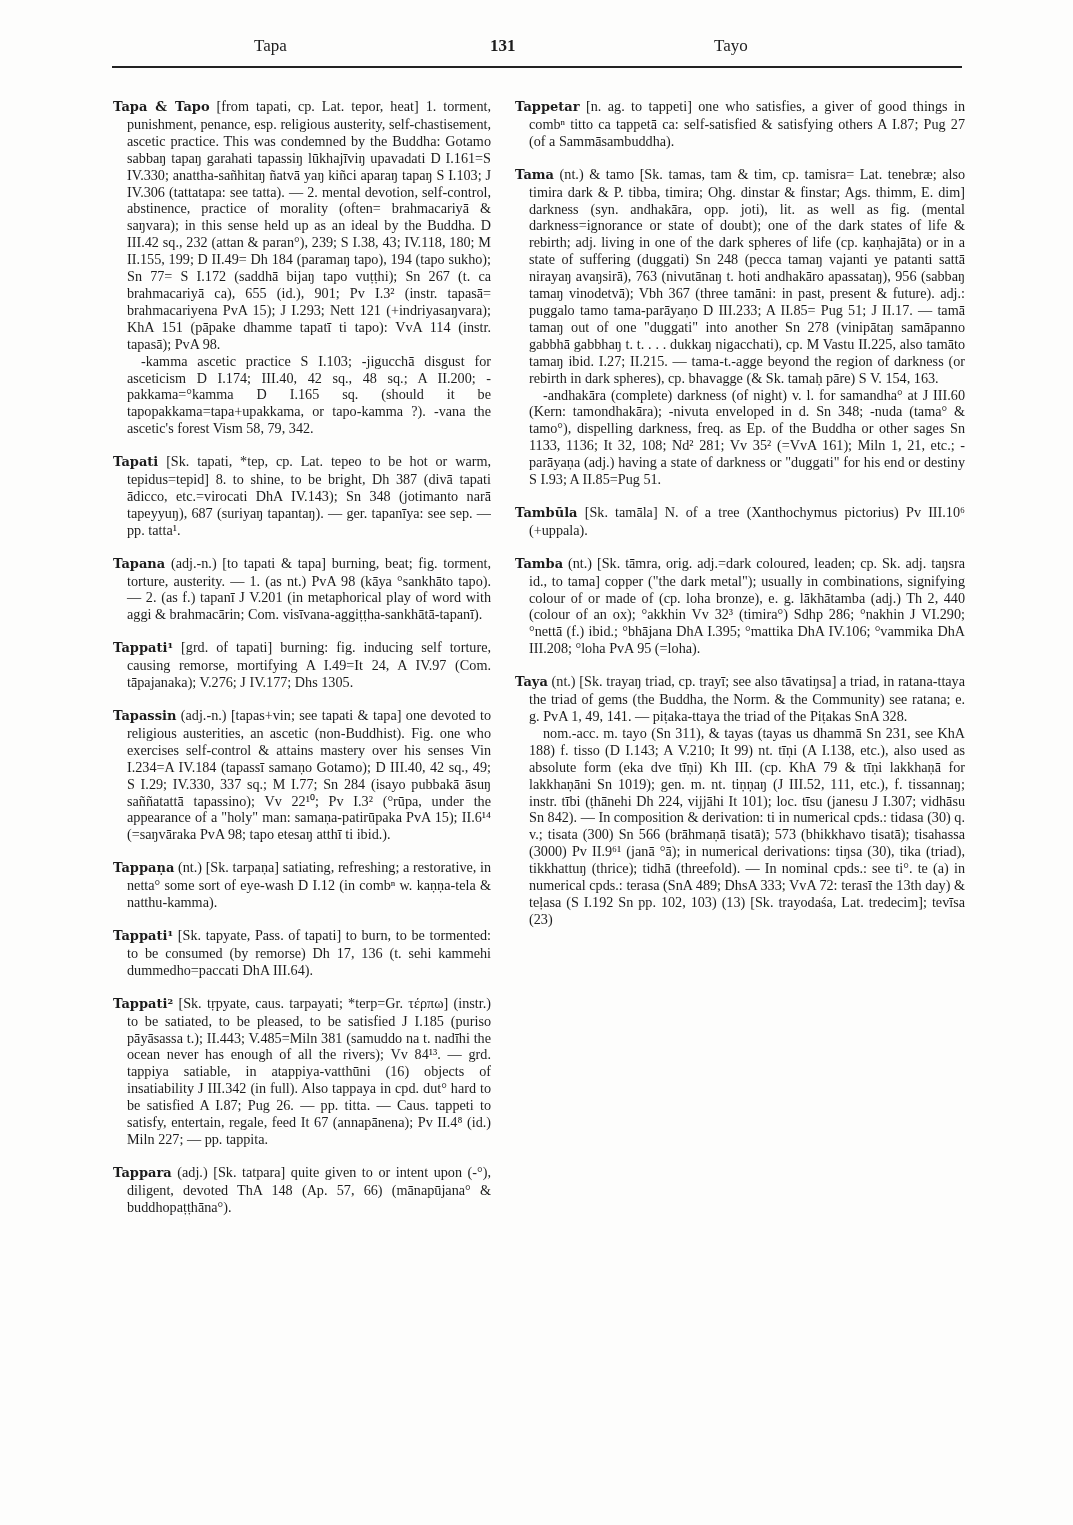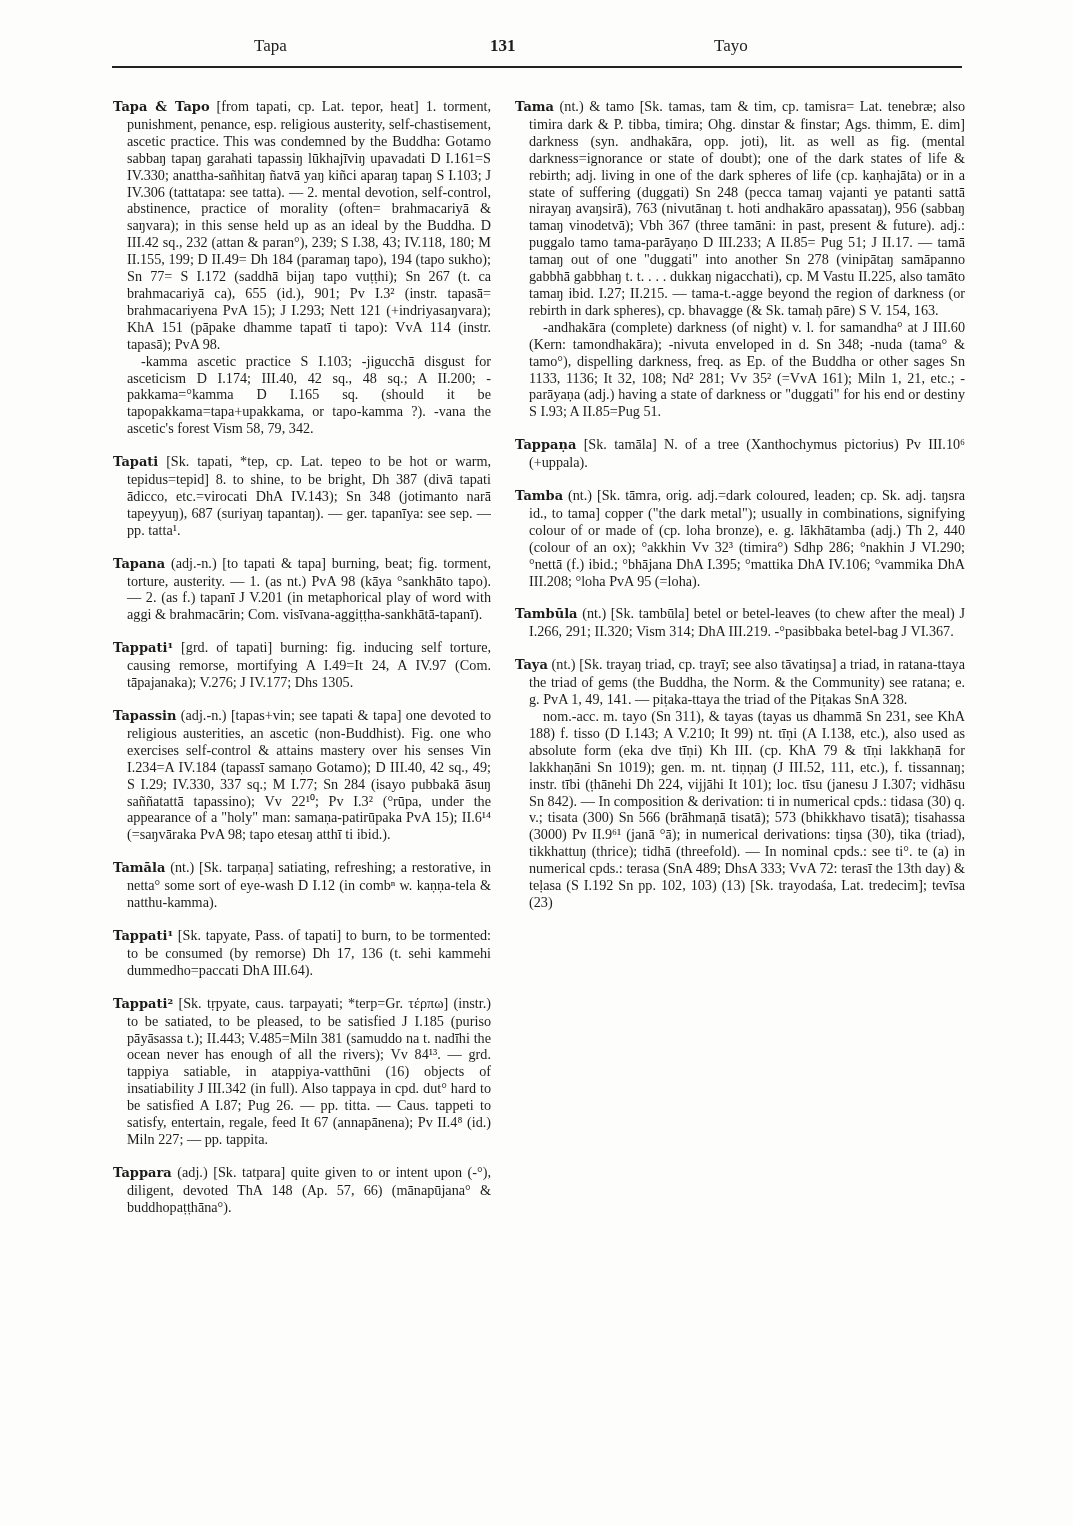--- a/index.html
+++ b/index.html
@@ -29,27 +29,27 @@
 </div>
 <div class="rule"></div>
 
 <div class="col col-left">
   <p class="entry"><span class="hw">Tapa &amp; Tapo</span> <span>[from tapati, cp. Lat. tepor, heat] 1. torment, punishment, penance, esp. religious austerity, self-chastisement, ascetic practice. This was condemned by the Buddha: Gotamo sabbaŋ tapaŋ garahati tapassiŋ lūkhajīviŋ upavadati D I.161=S IV.330; anattha-sañhitaŋ ñatvā yaŋ kiñci aparaŋ tapaŋ S I.103; J IV.306 (tattatapa: see tatta). — 2. mental devotion, self-control, abstinence, practice of morality (often= brahmacariyā &amp; saŋvara); in this sense held up as an ideal by the Buddha. D III.42 sq., 232 (attan &amp; paran°), 239; S I.38, 43; IV.118, 180; M II.155, 199; D II.49= Dh 184 (paramaŋ tapo), 194 (tapo sukho); Sn 77= S I.172 (saddhā bijaŋ tapo vuṭṭhi); Sn 267 (t. ca brahmacariyā ca), 655 (id.), 901; Pv I.3² (instr. tapasā= brahmacariyena PvA 15); J I.293; Nett 121 (+indriyasaŋvara); KhA 151 (pāpake dhamme tapatī ti tapo): VvA 114 (instr. tapasā); PvA 98.</span></p>
   <p class="entry cont" style="margin-top:-13px"><span>-kamma ascetic practice S I.103; -jigucchā disgust for asceticism D I.174; III.40, 42 sq., 48 sq.; A II.200; -pakkama=°kamma D I.165 sq. (should it be tapopakkama=tapa+upakkama, or tapo-kamma ?). -vana the ascetic's forest Vism 58, 79, 342.</span></p>
   <p class="entry"><span class="hw">Tapati</span> <span>[Sk. tapati, *tep, cp. Lat. tepeo to be hot or warm, tepidus=tepid] 8. to shine, to be bright, Dh 387 (divā tapati ādicco, etc.=virocati DhA IV.143); Sn 348 (jotimanto narā tapeyyuŋ), 687 (suriyaŋ tapantaŋ). — ger. tapanīya: see sep. — pp. tatta¹.</span></p>
   <p class="entry"><span class="hw">Tapana</span> <span>(adj.-n.) [to tapati &amp; tapa] burning, beat; fig. torment, torture, austerity. — 1. (as nt.) PvA 98 (kāya °sankhāto tapo). — 2. (as f.) tapanī J V.201 (in metaphorical play of word with aggi &amp; brahmacārin; Com. visīvana-aggiṭṭha-sankhātā-tapanī).</span></p>
   <p class="entry"><span class="hw">Tappati¹</span> <span>[grd. of tapati] burning: fig. inducing self torture, causing remorse, mortifying A I.49=It 24, A IV.97 (Com. tāpajanaka); V.276; J IV.177; Dhs 1305.</span></p>
   <p class="entry"><span class="hw">Tapassin</span> <span>(adj.-n.) [tapas+vin; see tapati &amp; tapa] one devoted to religious austerities, an ascetic (non-Buddhist). Fig. one who exercises self-control &amp; attains mastery over his senses Vin I.234=A IV.184 (tapassī samaṇo Gotamo); D III.40, 42 sq., 49; S I.29; IV.330, 337 sq.; M I.77; Sn 284 (isayo pubbakā āsuŋ saññatattā tapassino); Vv 22¹⁰; Pv I.3² (°rūpa, under the appearance of a "holy" man: samaṇa-patirūpaka PvA 15); II.6¹⁴ (=saŋvāraka PvA 98; tapo etesaŋ atthī ti ibid.).</span></p>
-  <p class="entry"><span class="hw">Tamāla</span> <span>(nt.) [Sk. tarpaṇa] satiating, refreshing; a restorative, in netta° some sort of eye-wash D I.12 (in combⁿ w. kaṇṇa-tela &amp; natthu-kamma).</span></p>
+  <p class="entry"><span class="hw">Tappaṇa</span> <span>(nt.) [Sk. tarpaṇa] satiating, refreshing; a restorative, in netta° some sort of eye-wash D I.12 (in combⁿ w. kaṇṇa-tela &amp; natthu-kamma).</span></p>
   <p class="entry"><span class="hw">Tappati¹</span> <span>[Sk. tapyate, Pass. of tapati] to burn, to be tormented: to be consumed (by remorse) Dh 17, 136 (t. sehi kammehi dummedho=paccati DhA III.64).</span></p>
   <p class="entry"><span class="hw">Tappati²</span> <span>[Sk. tṛpyate, caus. tarpayati; *terp=Gr. τέρπω] (instr.) to be satiated, to be pleased, to be satisfied J I.185 (puriso pāyāsassa t.); II.443; V.485=Miln 381 (samuddo na t. nadīhi the ocean never has enough of all the rivers); Vv 84¹³. — grd. tappiya satiable, in atappiya-vatthūni (16) objects of insatiability J III.342 (in full). Also tappaya in cpd. dut° hard to be satisfied A I.87; Pug 26. — pp. titta. — Caus. tappeti to satisfy, entertain, regale, feed It 67 (annapānena); Pv II.4⁸ (id.) Miln 227; — pp. tappita.</span></p>
   <p class="entry"><span class="hw">Tappara</span> <span>(adj.) [Sk. tatpara] quite given to or intent upon (-°), diligent, devoted ThA 148 (Ap. 57, 66) (mānapūjana° &amp; buddhopaṭṭhāna°).</span></p>
 </div>
 
 <div class="col col-right">
+  <p class="entry"><span class="hw">Tappetar</span> <span>[n. ag. to tappeti] one who satisfies, a giver of good things in combⁿ titto ca tappetā ca: self-satisfied &amp; satisfying others A I.87; Pug 27 (of a Sammāsambuddha).</span></p>
   <p class="entry"><span class="hw">Tama</span> <span>(nt.) &amp; tamo [Sk. tamas, tam &amp; tim, cp. tamisra= Lat. tenebræ; also timira dark &amp; P. tibba, timira; Ohg. dinstar &amp; finstar; Ags. thimm, E. dim] darkness (syn. andhakāra, opp. joti), lit. as well as fig. (mental darkness=ignorance or state of doubt); one of the dark states of life &amp; rebirth; adj. living in one of the dark spheres of life (cp. kaṇhajāta) or in a state of suffering (duggati) Sn 248 (pecca tamaŋ vajanti ye patanti sattā nirayaŋ avaŋsirā), 763 (nivutānaŋ t. hoti andhakāro apassataŋ), 956 (sabbaŋ tamaŋ vinodetvā); Vbh 367 (three tamāni: in past, present &amp; future). adj.: puggalo tamo tama-parāyaṇo D III.233; A II.85= Pug 51; J II.17. — tamā tamaŋ out of one "duggati" into another Sn 278 (vinipātaŋ samāpanno gabbhā gabbhaŋ t. t. . . . dukkaŋ nigacchati), cp. M Vastu II.225, also tamāto tamaŋ ibid. I.27; II.215. — tama-t.-agge beyond the region of darkness (or rebirth in dark spheres), cp. bhavagge (&amp; Sk. tamaḥ pāre) S V. 154, 163.</span></p>
   <p class="entry cont" style="margin-top:-13px"><span>-andhakāra (complete) darkness (of night) v. l. for samandha° at J III.60 (Kern: tamondhakāra); -nivuta enveloped in d. Sn 348; -nuda (tama° &amp; tamo°), dispelling darkness, freq. as Ep. of the Buddha or other sages Sn 1133, 1136; It 32, 108; Nd² 281; Vv 35² (=VvA 161); Miln 1, 21, etc.; -parāyaṇa (adj.) having a state of darkness or "duggati" for his end or destiny S I.93; A II.85=Pug 51.</span></p>
-  <p class="entry"><span class="hw">Tappaṇa</span> <span>[Sk. tamāla] N. of a tree (Xanthochymus pictorius) Pv III.10⁶ (+uppala).</span></p>
+  <p class="entry"><span class="hw">Tambūla</span> <span>[Sk. tamāla] N. of a tree (Xanthochymus pictorius) Pv III.10⁶ (+uppala).</span></p>
   <p class="entry"><span class="hw">Tamba</span> <span>(nt.) [Sk. tāmra, orig. adj.=dark coloured, leaden; cp. Sk. adj. taŋsra id., to tama] copper ("the dark metal"); usually in combinations, signifying colour of or made of (cp. loha bronze), e. g. lākhātamba (adj.) Th 2, 440 (colour of an ox); °akkhin Vv 32³ (timira°) Sdhp 286; °nakhin J VI.290; °nettā (f.) ibid.; °bhājana DhA I.395; °mattika DhA IV.106; °vammika DhA III.208; °loha PvA 95 (=loha).</span></p>
-  <p class="entry"><span class="hw">Tambūla</span> <span>(nt.) [Sk. tambūla] betel or betel-leaves (to chew after the meal) J I.266, 291; II.320; Vism 314; DhA III.219. -°pasibbaka betel-bag J VI.367.</span></p>
   <p class="entry"><span class="hw">Taya</span> <span>(nt.) [Sk. trayaŋ triad, cp. trayī; see also tāvatiŋsa] a triad, in ratana-ttaya the triad of gems (the Buddha, the Norm. &amp; the Community) see ratana; e. g. PvA 1, 49, 141. — piṭaka-ttaya the triad of the Piṭakas SnA 328.</span></p>
   <p class="entry cont" style="margin-top:-13px"><span>nom.-acc. m. tayo (Sn 311), &amp; tayas (tayas us dhammā Sn 231, see KhA 188) f. tisso (D I.143; A V.210; It 99) nt. tīṇi (A I.138, etc.), also used as absolute form (eka dve tīṇi) Kh III. (cp. KhA 79 &amp; tīṇi lakkhaṇā for lakkhaṇāni Sn 1019); gen. m. nt. tiṇṇaŋ (J III.52, 111, etc.), f. tissannaŋ; instr. tībi (ṭhānehi Dh 224, vijjāhi It 101); loc. tīsu (janesu J I.307; vidhāsu Sn 842). — In composition &amp; derivation: ti in numerical cpds.: tidasa (30) q. v.; tisata (300) Sn 566 (brāhmaṇā tisatā); 573 (bhikkhavo tisatā); tisahassa (3000) Pv II.9⁶¹ (janā °ā); in numerical derivations: tiŋsa (30), tika (triad), tikkhattuŋ (thrice); tidhā (threefold). — In nominal cpds.: see ti°. te (a) in numerical cpds.: terasa (SnA 489; DhsA 333; VvA 72: terasī the 13th day) &amp; teḷasa (S I.192 Sn pp. 102, 103) (13) [Sk. trayodaśa, Lat. tredecim]; tevīsa (23)</span></p>
 </div>
 
 </body></html>

